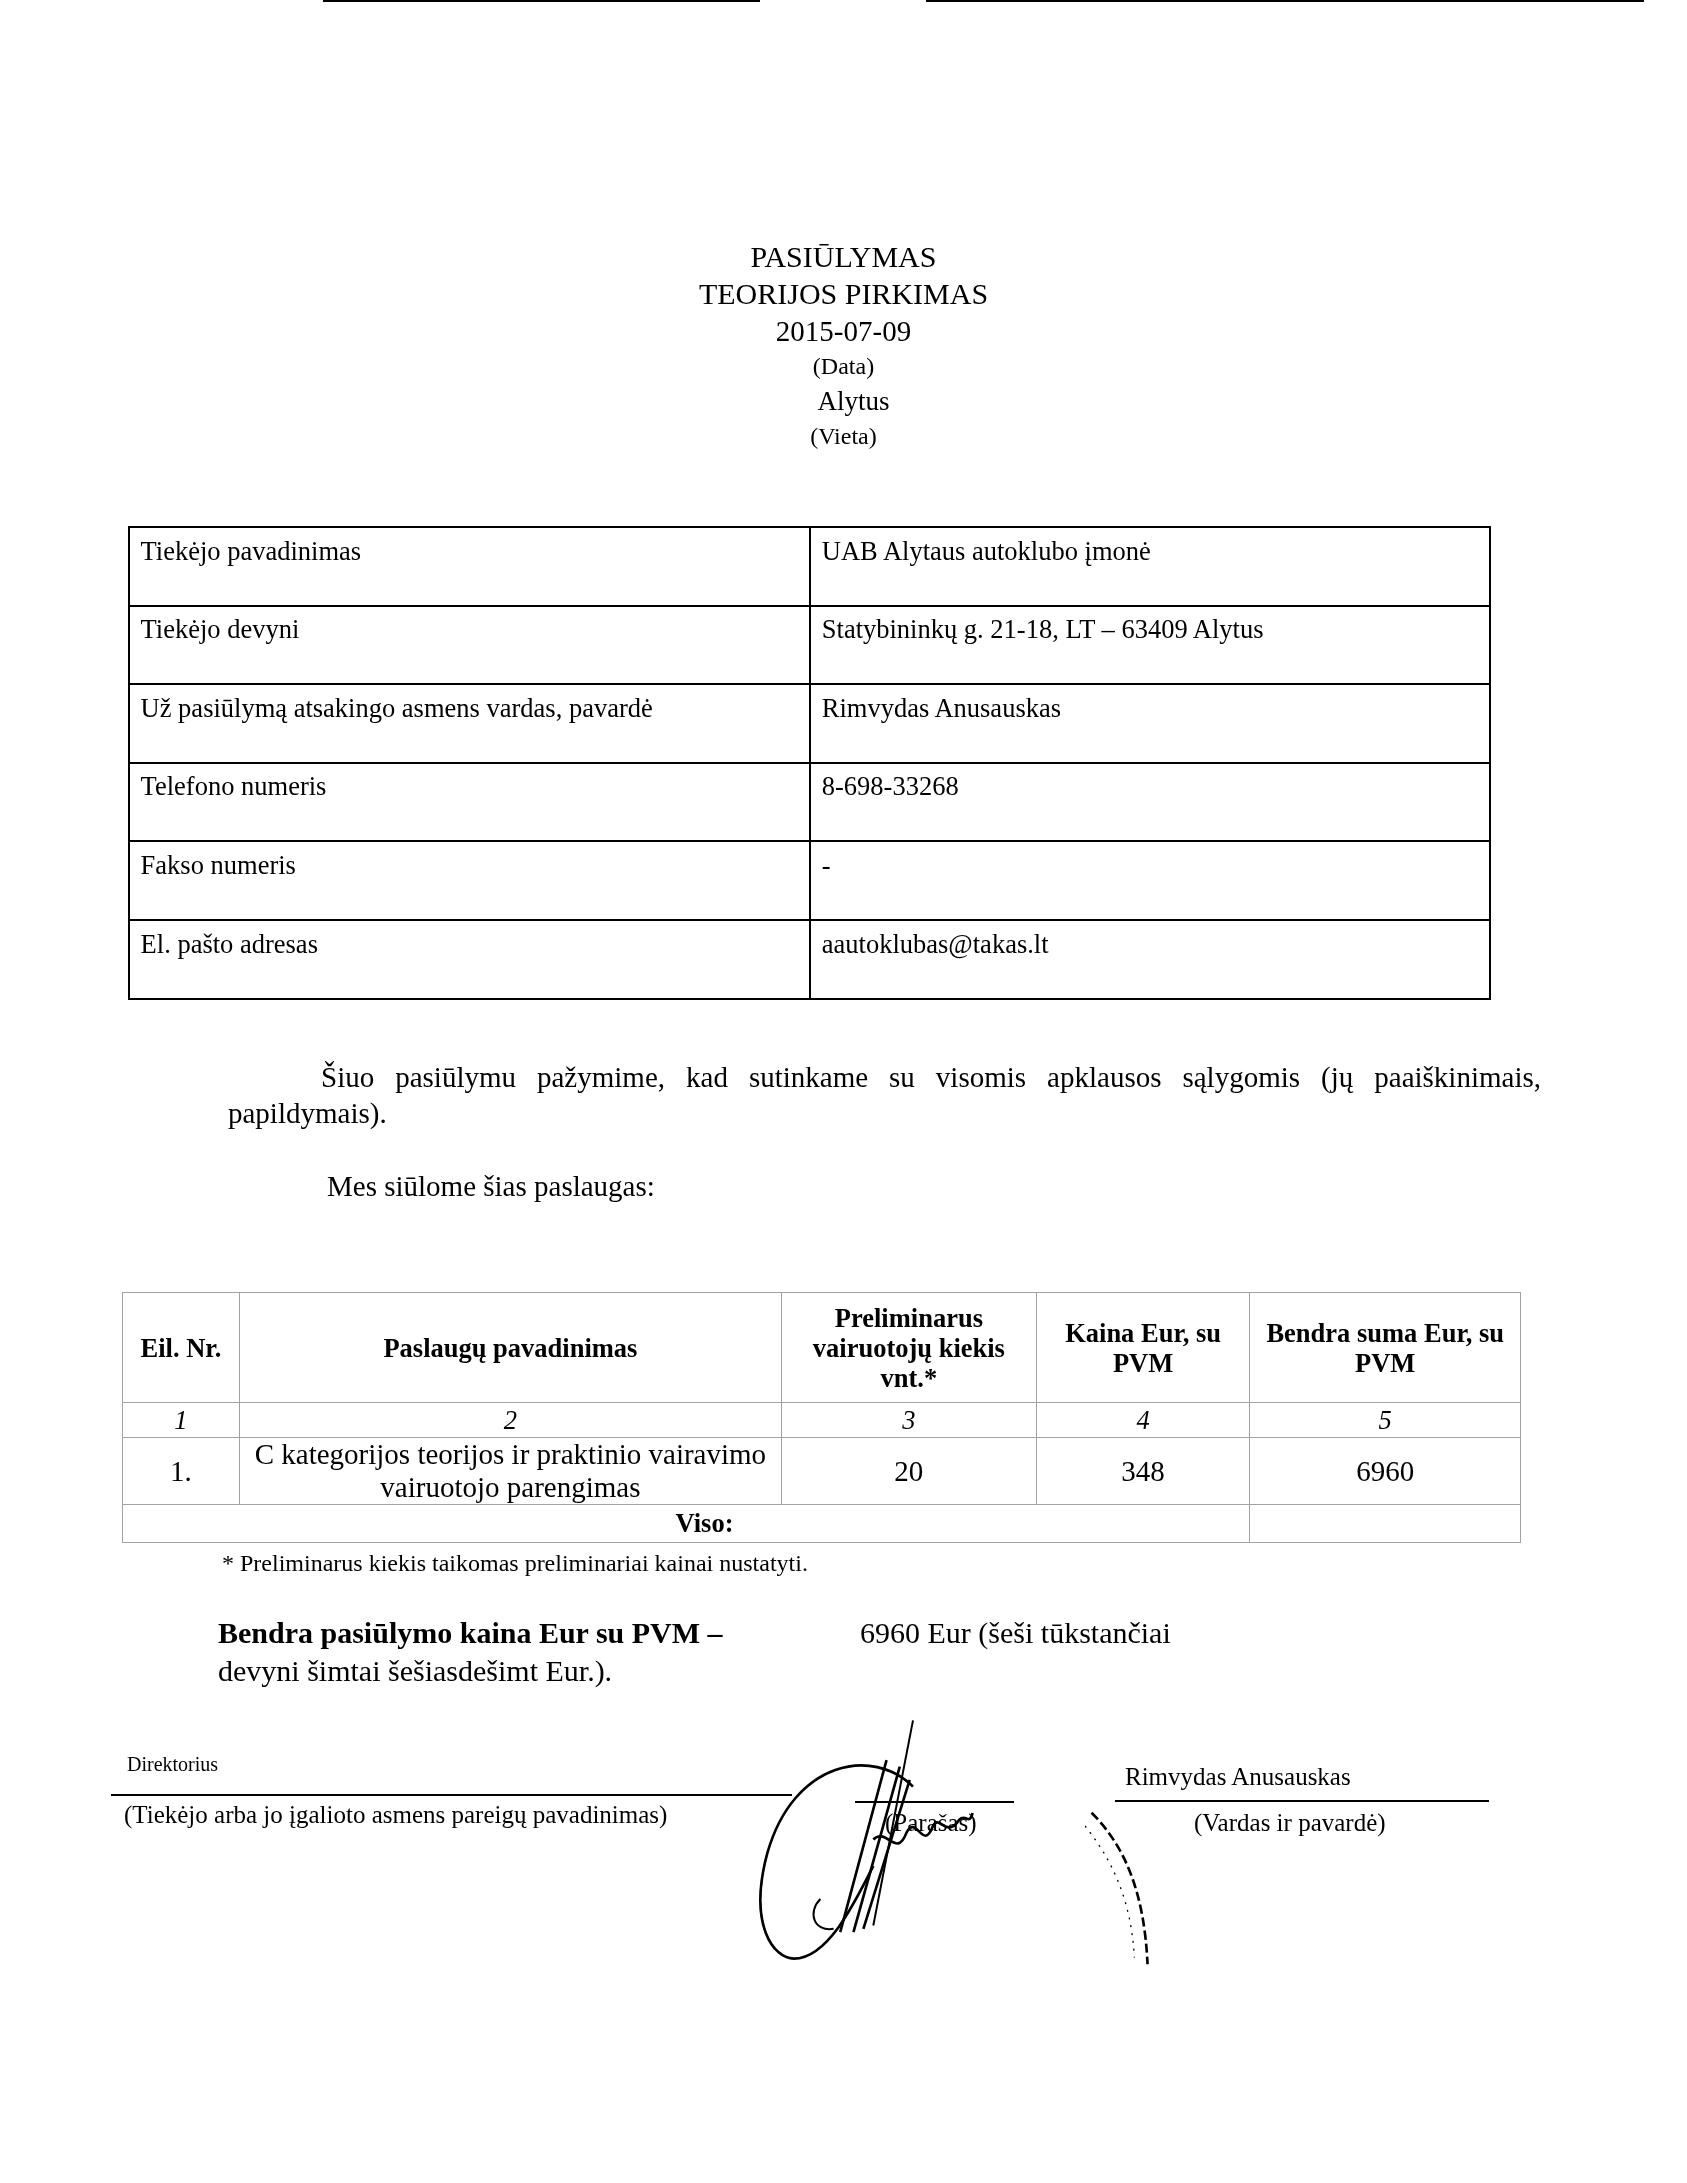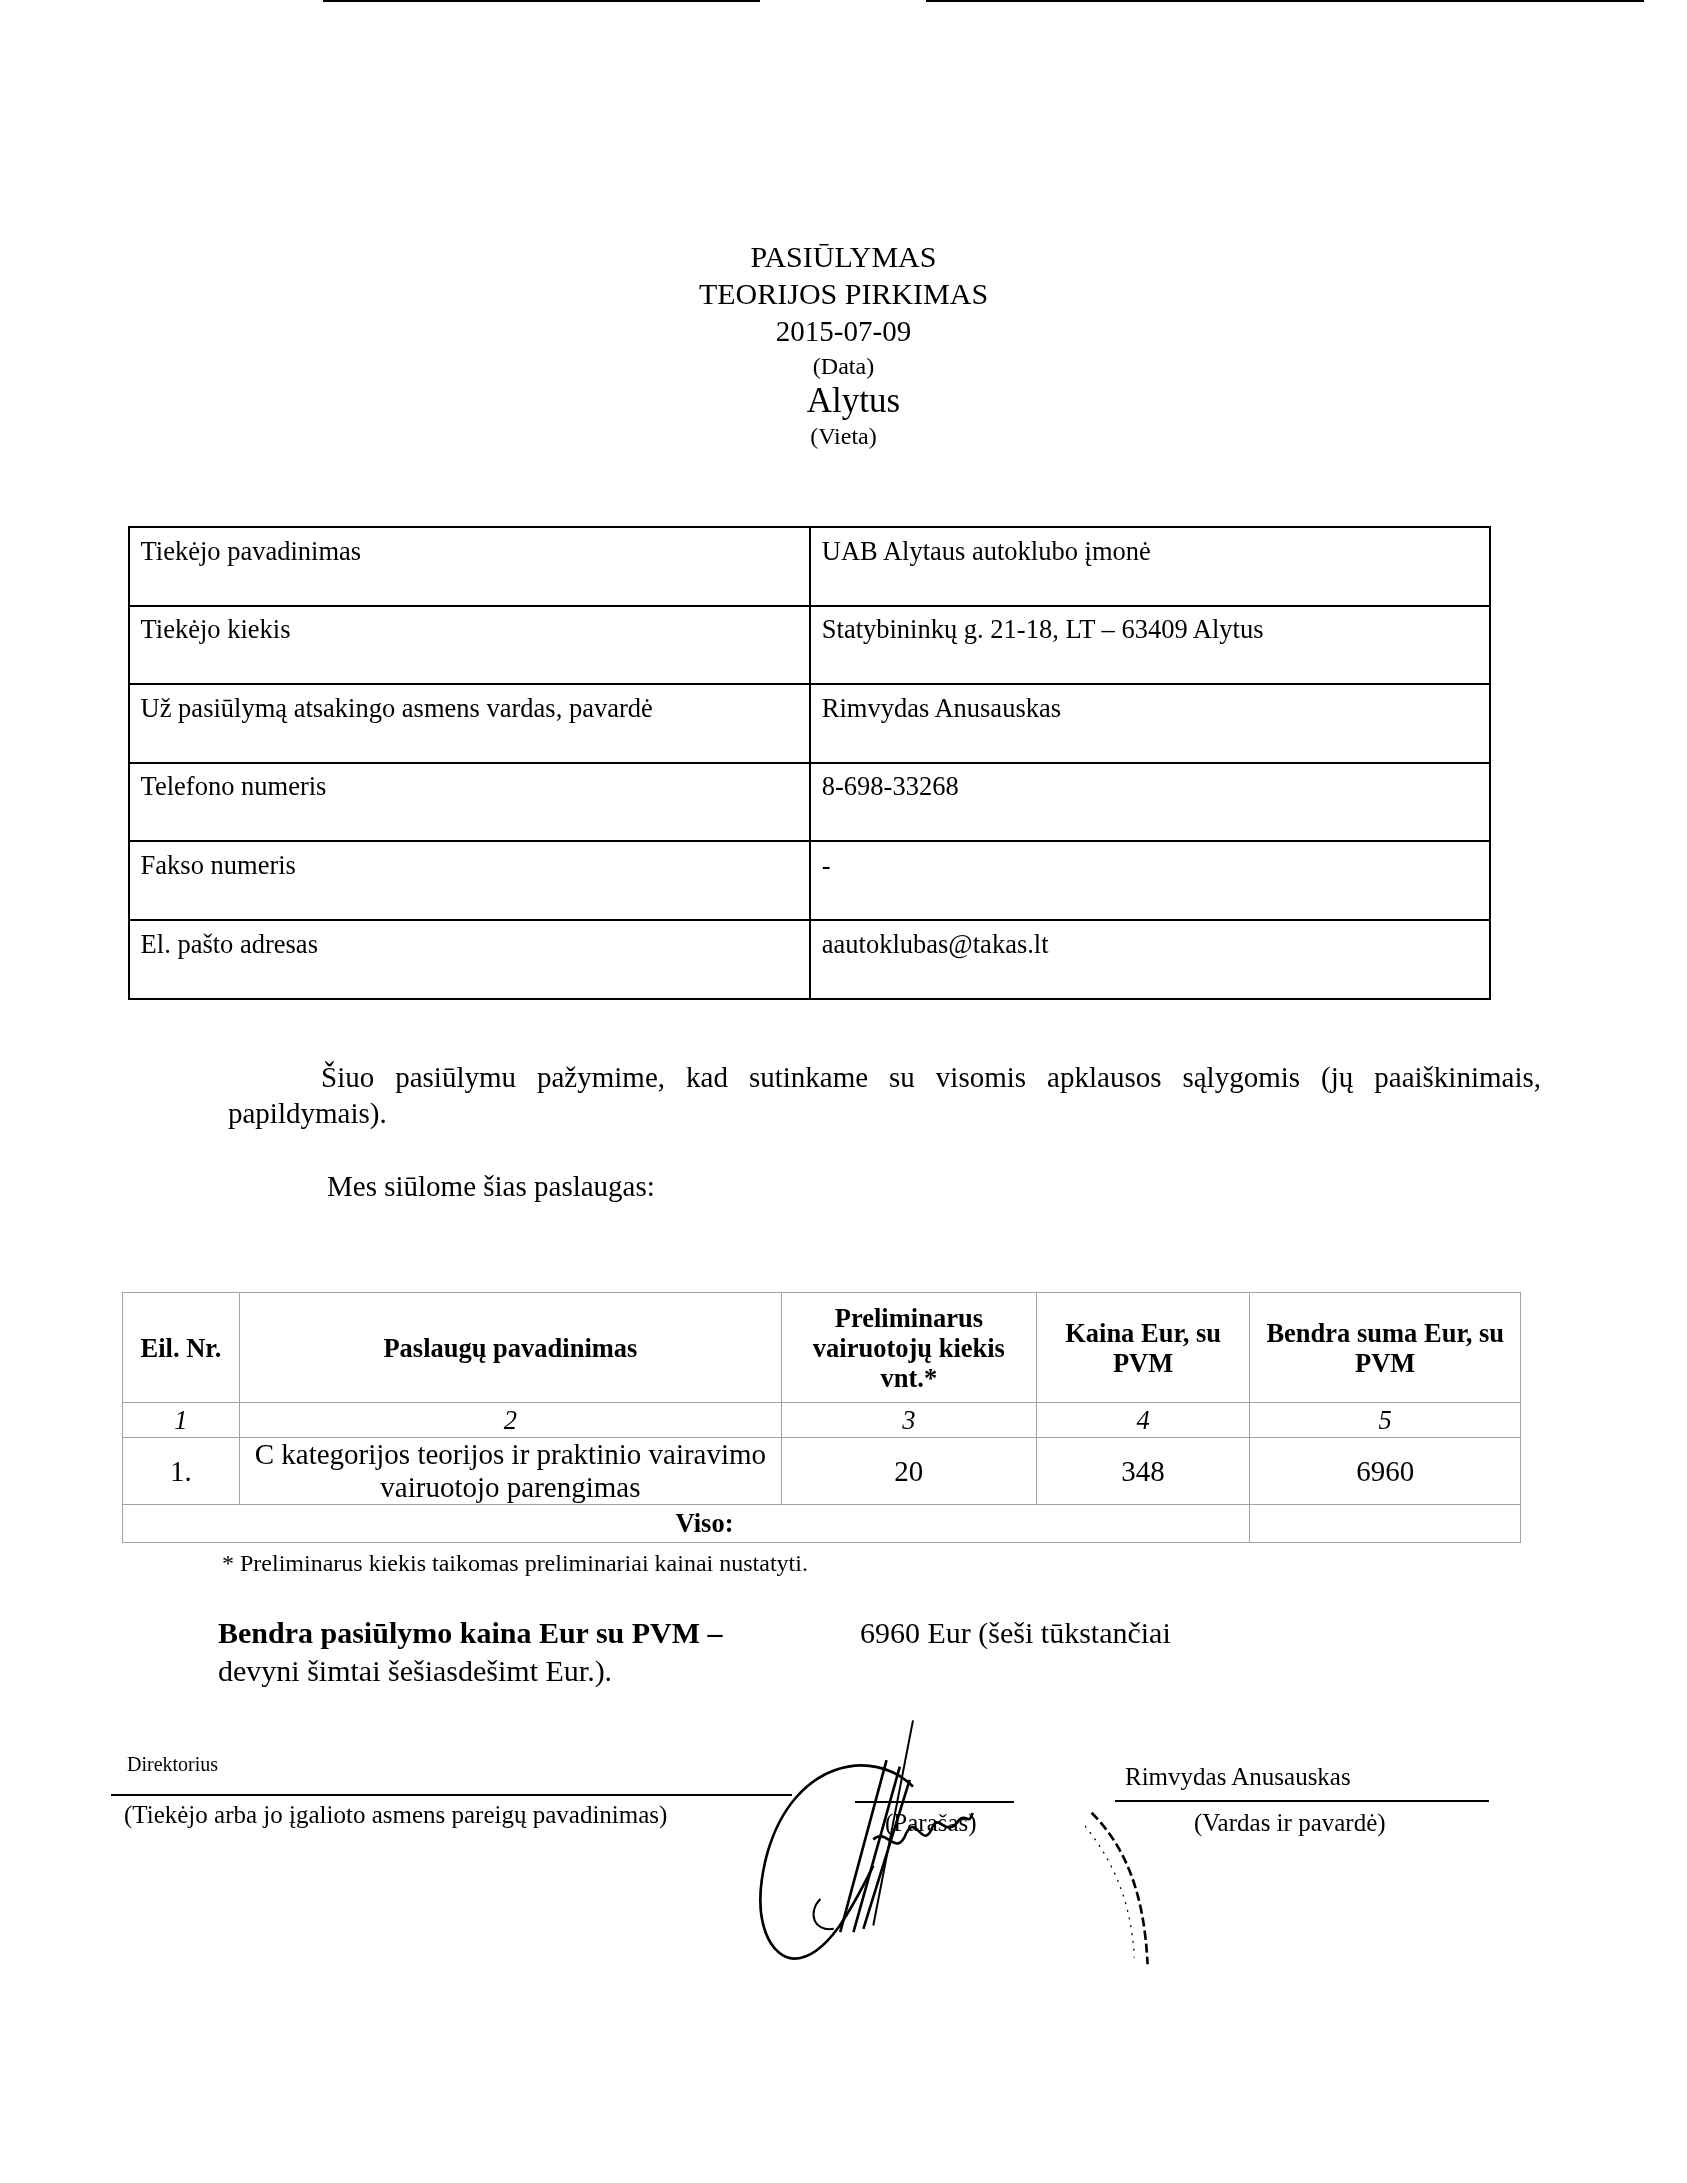--- a/index.html
+++ b/index.html
@@ -6,21 +6,21 @@
   body {
     width: 1687px; height: 2183px; position: relative; overflow: hidden;
     font-family: "Liberation Serif", "DejaVu Serif", serif; color: #000;
   }
   .topline { position: absolute; top: 0; height: 2px; background: #000; }
 
   .title-block { position: absolute; left: 0; width: 1687px; top: 238px; text-align: center; }
   .title-block .t { font-weight: normal; font-size: 30px; line-height: 37px; }
   .title-block .date { font-size: 29px; line-height: 38px; }
   .title-block .cap { font-size: 24px; line-height: 32px; }
-  .title-block .place { font-size: 35px; line-height: 38px; padding-left: 20px; }
+  .title-block .place { font-size: 27px; line-height: 38px; padding-left: 20px; }
 
   table { border-collapse: collapse; }
   .supplier { position: absolute; left: 128px; top: 526px; width: 1363px; }
   .supplier td {
     border: 2px solid #000; height: 70px; vertical-align: top;
     font-size: 26.5px; line-height: 32px; padding: 6.6px 10.6px 0 10.6px;
   }
   .supplier td.lbl { width: 658px; }
 
   .para { position: absolute; font-size: 29px; line-height: 36px; }
@@ -65,21 +65,21 @@
   <div class="cap">(Vieta)</div>
 </div>
 
 <table class="supplier">
   <tbody>
       <tr>
     <td class="lbl">Tiekėjo pavadinimas</td>
     <td>UAB Alytaus autoklubo įmonė</td>
   </tr>
   <tr>
-    <td class="lbl">Tiekėjo kiekis</td>
+    <td class="lbl">Tiekėjo devyni</td>
     <td>Statybininkų g. 21-18, LT – 63409 Alytus</td>
   </tr>
   <tr>
     <td class="lbl">Už pasiūlymą atsakingo asmens vardas, pavardė</td>
     <td>Rimvydas Anusauskas</td>
   </tr>
   <tr>
     <td class="lbl">Telefono numeris</td>
     <td>8-698-33268</td>
   </tr>

